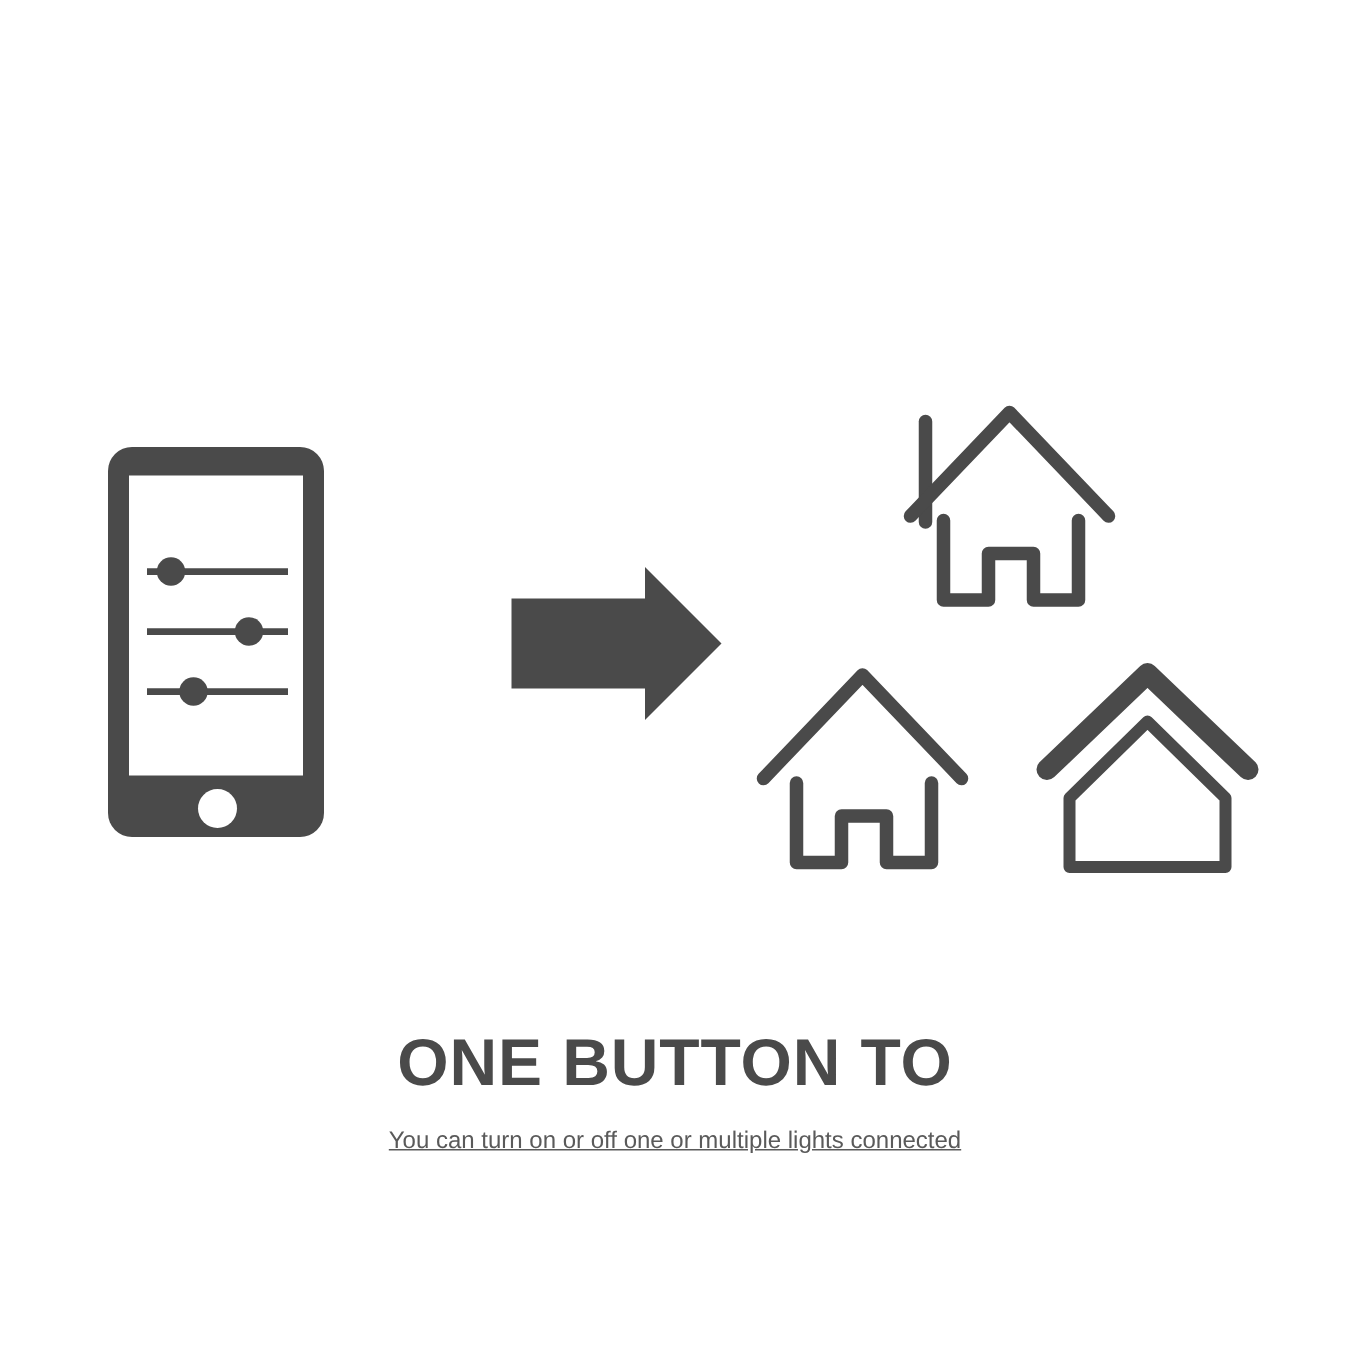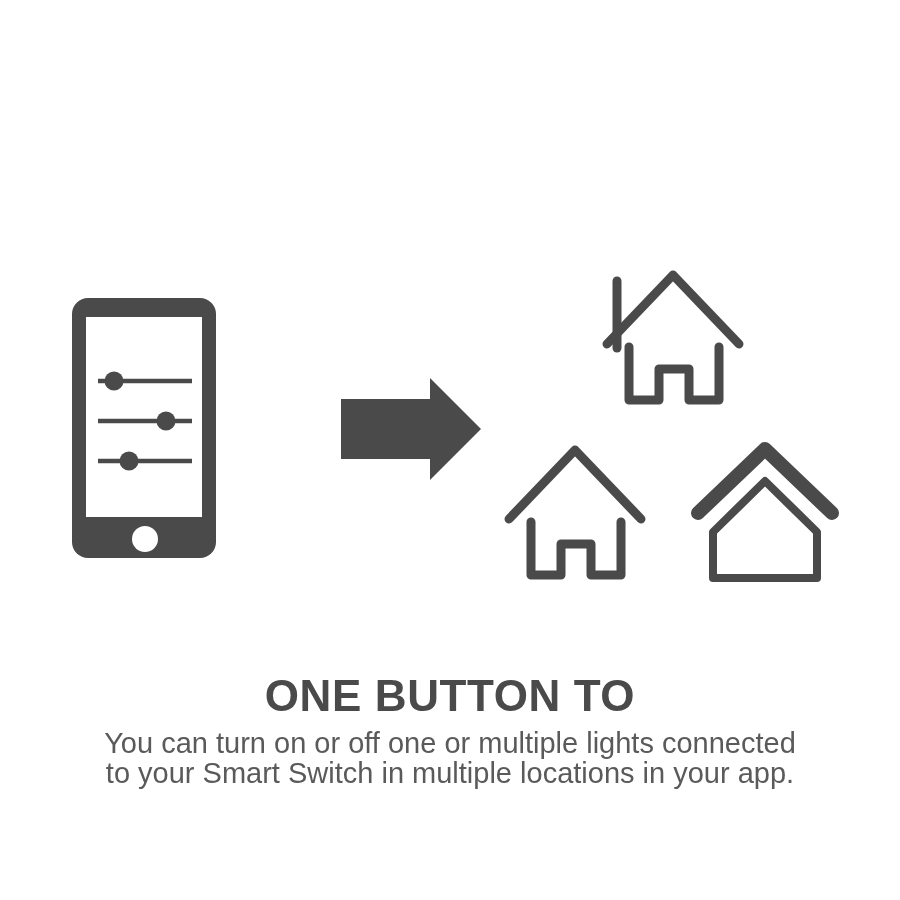--- a/index.html
+++ b/index.html
@@ -48,35 +48,36 @@
     text-align: center;
   }
 
   .headline {
     color: #4a4a4a;
     font-family: "Liberation Sans", sans-serif;
     font-weight: 700;
     font-size: 44px;
     line-height: 48px;
     letter-spacing: 0.6px;
-    margin: 0;
+    margin: 13px;
     padding: 0;
   }
   .headline-line {
     display: block;
     white-space: nowrap;
   }
 
   .subcopy {
     margin: 8px 0 0 0;
     color: #5a5a5a;
     font-family: "Liberation Sans", sans-serif;
     font-weight: 400;
-    font-size: 29px;
+    font-size: 16px;
     line-height: 30px;
+    text-decoration: underline;
   }
   .subcopy-line {
     display: block;
     white-space: nowrap;
   }
 </style>
 </head>
 <body>
 
 <div id="infographic">
@@ -137,17 +138,16 @@
 
     </svg>
   </div>
 
   <div class="caption-block">
     <h1 class="headline">
       <span class="headline-line">ONE BUTTON TO</span>
     </h1>
     <p class="subcopy">
       <span class="subcopy-line">You can turn on or off one or multiple lights connected</span>
-      <span class="subcopy-line">to your Smart Switch in multiple locations in your app.</span>
     </p>
   </div>
 
 </div>
 
 </body></html>

